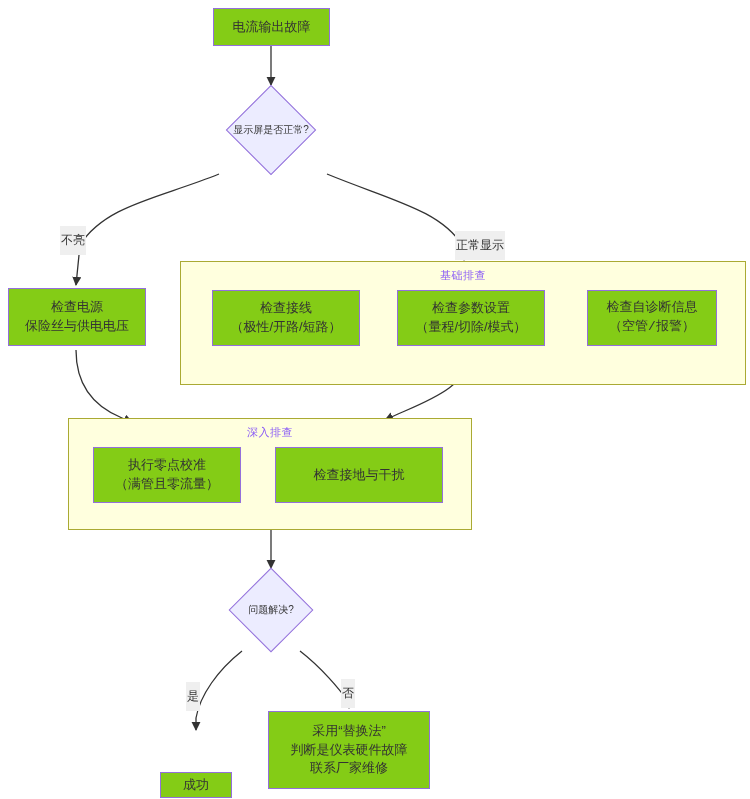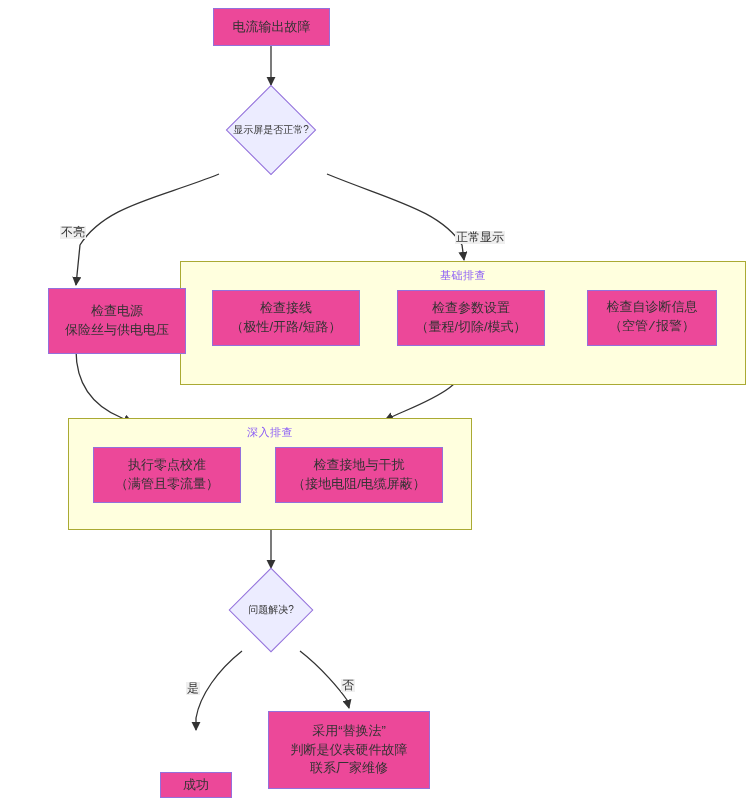--- a/index.html
+++ b/index.html
@@ -40,21 +40,21 @@
     left: 0;
     width: 100%;
     text-align: center;
     font-size: 11px;
     color: #8b5cf6;
     letter-spacing: 0.5px;
   }
   
   .node {
     position: absolute;
-    background: #ec4899;
+    background: #84cc16;
     border: 1px solid #9370db;
     box-sizing: border-box;
     display: flex;
     flex-direction: column;
     align-items: center;
     justify-content: center;
     font-size: 13px;
     color: #333333;
     line-height: 1.45;
     text-align: center;
@@ -82,21 +82,21 @@
     font-size: 10px;
     color: #333333;
     white-space: nowrap;
   }
   
   .edge-label {
     position: absolute;
     font-size: 12px;
     color: #333333;
     background: #efefef;
-    padding: 0 1px;
+    padding: 8px 1px;
     white-space: nowrap;
     line-height: 1.1;
   }
 </style>
 </head>
 <body>
 
 <div id="canvas">
 
   <svg class="edges" viewBox="0 0 750 799" width="750" height="799" xmlns="http://www.w3.org/2000/svg">
@@ -135,21 +135,21 @@
 
   <div class="node" style="left:213px; top:8px; width:117px; height:38px;">
     <span class="ln">电流输出故障</span>
   </div>
 
   <div class="decision" style="left:196px; top:85px; width:150px; height:90px;">
     <div class="dia" style="width:64px; height:64px;"></div>
     <span class="dlabel">显示屏是否正常?</span>
   </div>
 
-  <div class="node" style="left:8px; top:288px; width:138px; height:66px;margin-left:40px;">
+  <div class="node" style="left:8px; top:288px; width:138px; height:58px;">
     <span class="ln">检查电源</span>
     <span class="ln">保险丝与供电电压</span>
   </div>
 
   <div class="node" style="left:397px; top:290px; width:148px; height:56px;">
     <span class="ln">检查参数设置</span>
     <span class="ln">（量程/切除/模式）</span>
   </div>
 
   <div class="node" style="left:212px; top:290px; width:148px; height:56px;">
@@ -162,21 +162,20 @@
     <span class="ln">（空管/报警）</span>
   </div>
 
   <div class="node" style="left:93px; top:447px; width:148px; height:56px;">
     <span class="ln">执行零点校准</span>
     <span class="ln">（满管且零流量）</span>
   </div>
 
   <div class="node" style="left:275px; top:447px; width:168px; height:56px;">
     <span class="ln">检查接地与干扰</span>
-    <span class="ln">（接地电阻/电缆屏蔽）</span>
   </div>
 
   <div class="decision" style="left:211px; top:568px; width:120px; height:84px;">
     <div class="dia" style="width:60px; height:60px;"></div>
     <span class="dlabel">问题解决?</span>
   </div>
 
   <div class="node" style="left:160px; top:772px; width:72px; height:26px;">
     <span class="ln">成功</span>
   </div>

